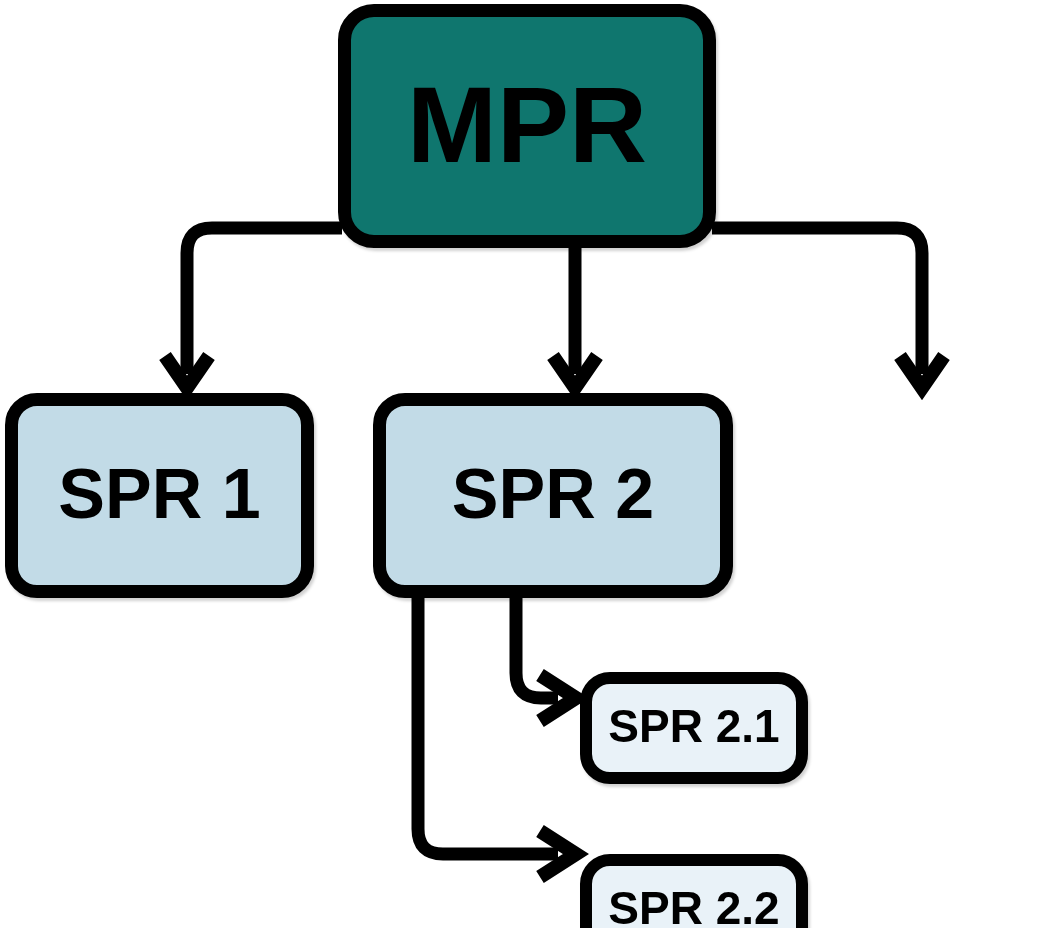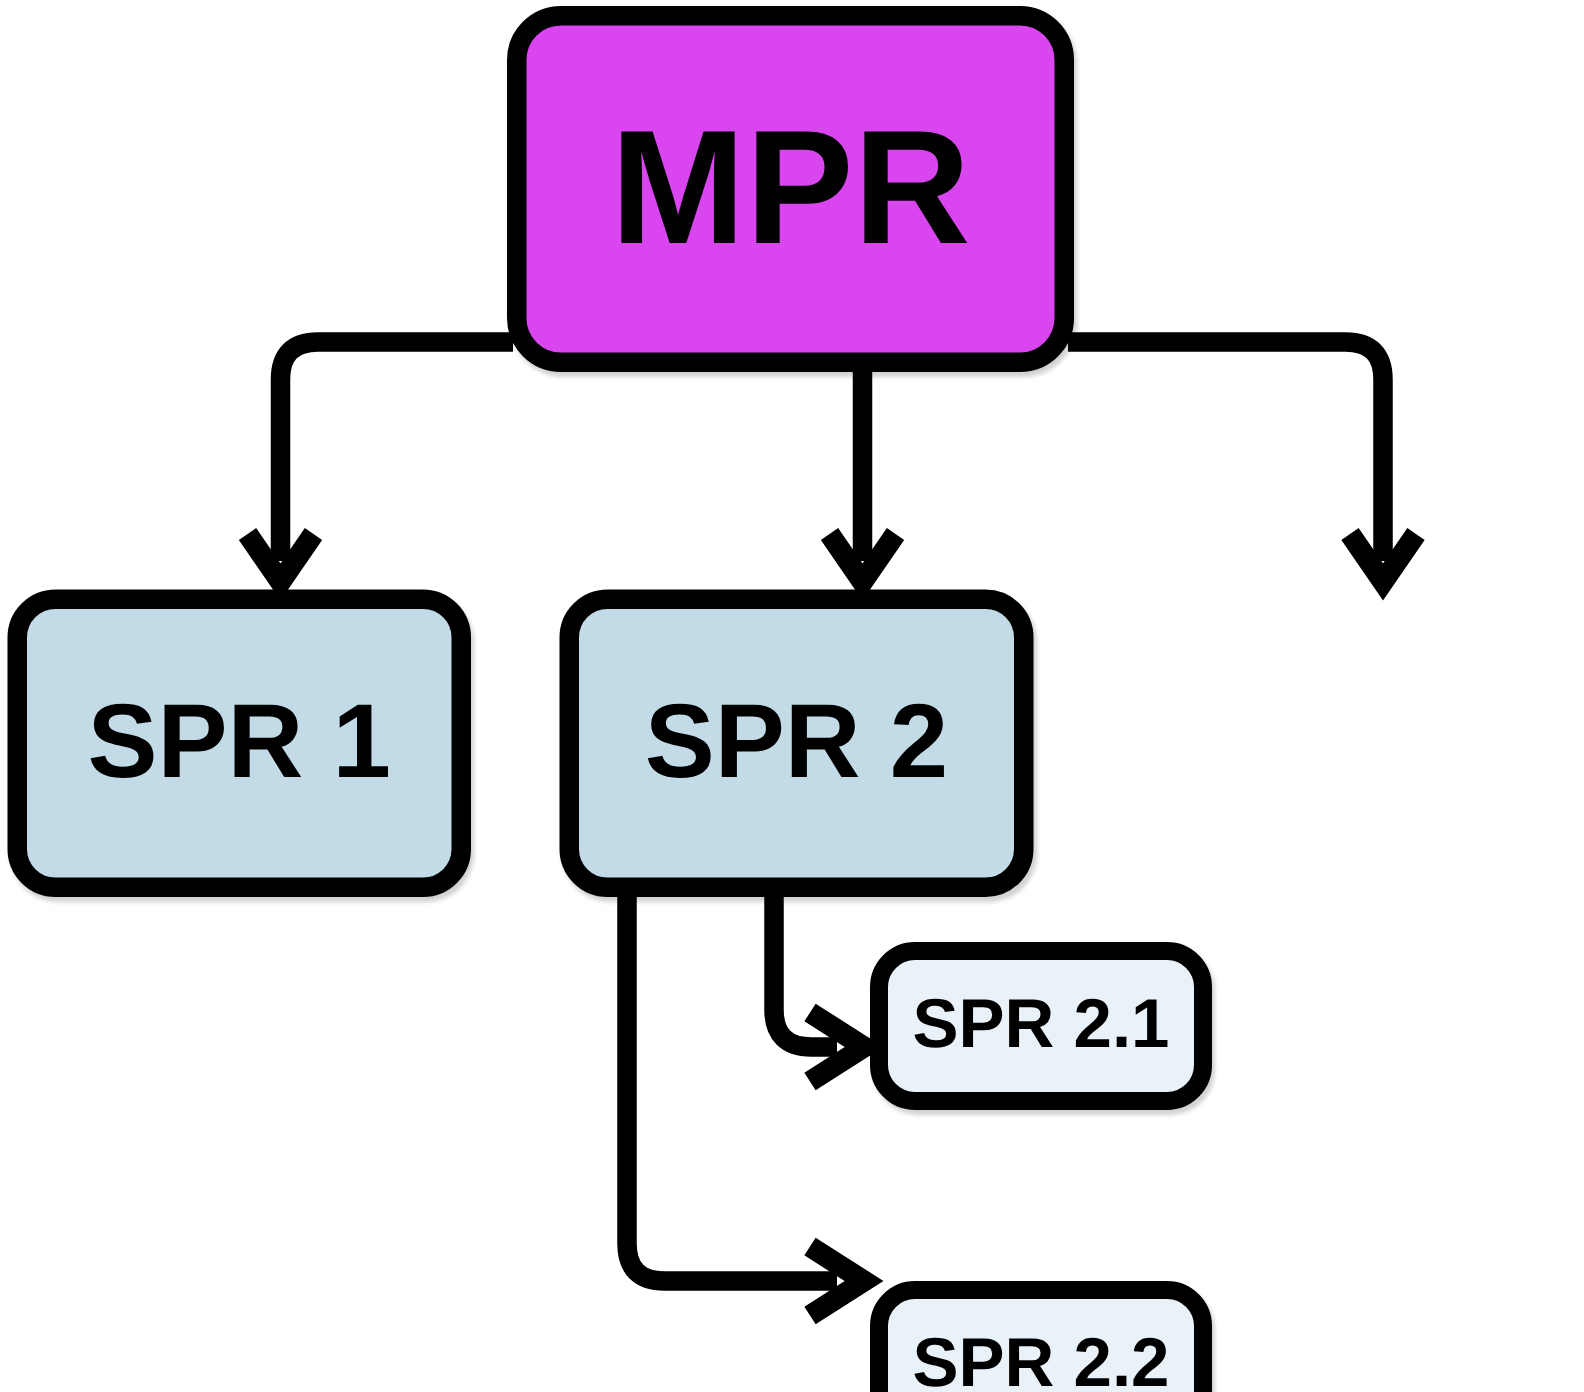--- a/index.html
+++ b/index.html
@@ -61,31 +61,31 @@
     border-radius: 36px;
     font-size: 108px;
   }
   .node-l2 {
     top: 393px;
     height: 205px;
     border-radius: 32px;
     font-size: 70px;
   }
   .node-spr1 { left: 5px;   width: 309px; }
-  .node-spr2 { left: 373px; width: 316px; }
+  .node-spr2 { left: 373px; width: 360px; }
   .node-spr3 { left: 740px; width: 310px; }
   .node-l3 {
     left: 580px;
     width: 228px;
     height: 112px;
     border: 12px solid #000000;
     border-radius: 30px;
     font-size: 46px;
   }
-  .node-spr21 { top: 628px; }
+  .node-spr21 { top: 672px; }
   .node-spr22 { top: 854px; }
   .node .label {
     position: relative;
     top: -2px;
   }
 </style>
 </head>
 <body>
 
 <div class="canvas">
@@ -111,21 +111,21 @@
       <path class="shaft" d="M 516 594 V 673 Q 516 698 541 698 H 558"></path>
       <path class="chev" d="M 540 675 L 576 698 L 540 721"></path>
     </g>
 
     <g>
       <path class="shaft" d="M 418 594 V 829 Q 418 854 443 854 H 558"></path>
       <path class="chev" d="M 540 831 L 576 854 L 540 877"></path>
     </g>
   </svg>
 
-  <div class="node node-root" style="background: #d946ef; text-align: right;">
+  <div class="node node-root" style="background: #0f766e; text-align: right;">
     <span class="label">MPR</span>
   </div>
 
   <div class="node node-l2 node-spr1" style="background: rgb(194, 219, 231); text-align: center;">
     <span class="label">SPR 1</span>
   </div>
 
   <div class="node node-l2 node-spr2" style="background: rgb(194, 219, 231);">
     <span class="label">SPR 2</span>
   </div>

